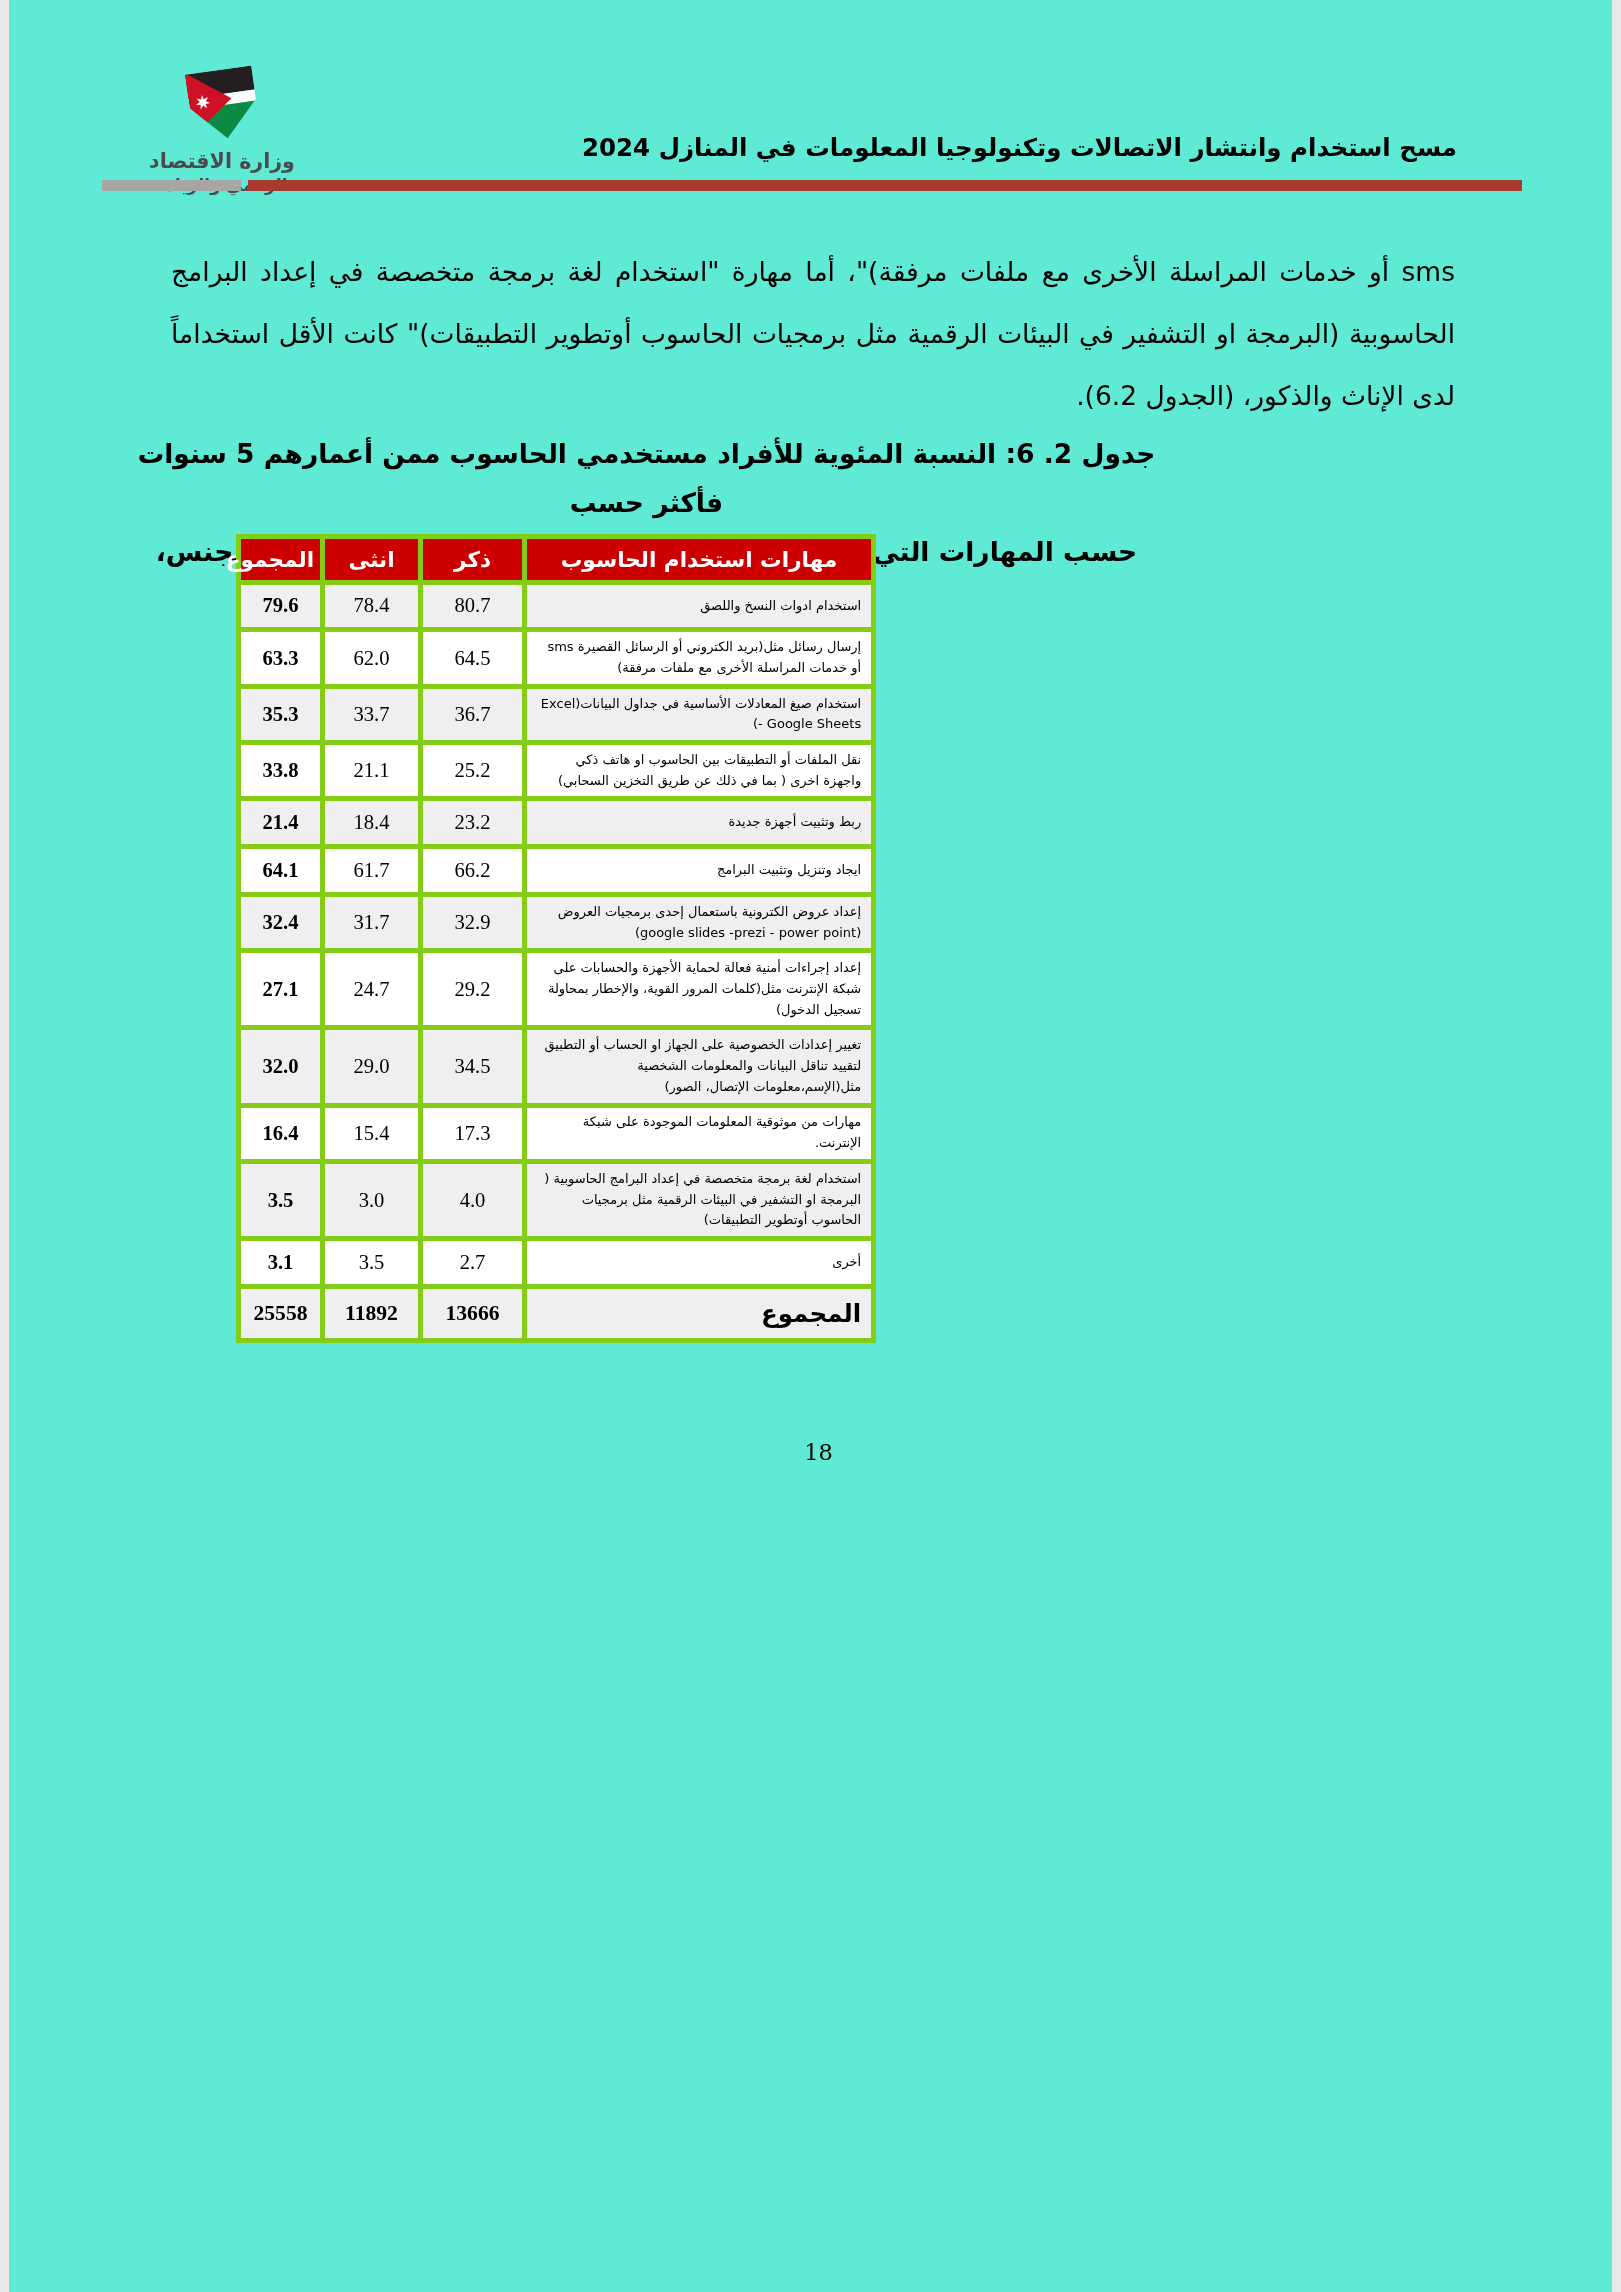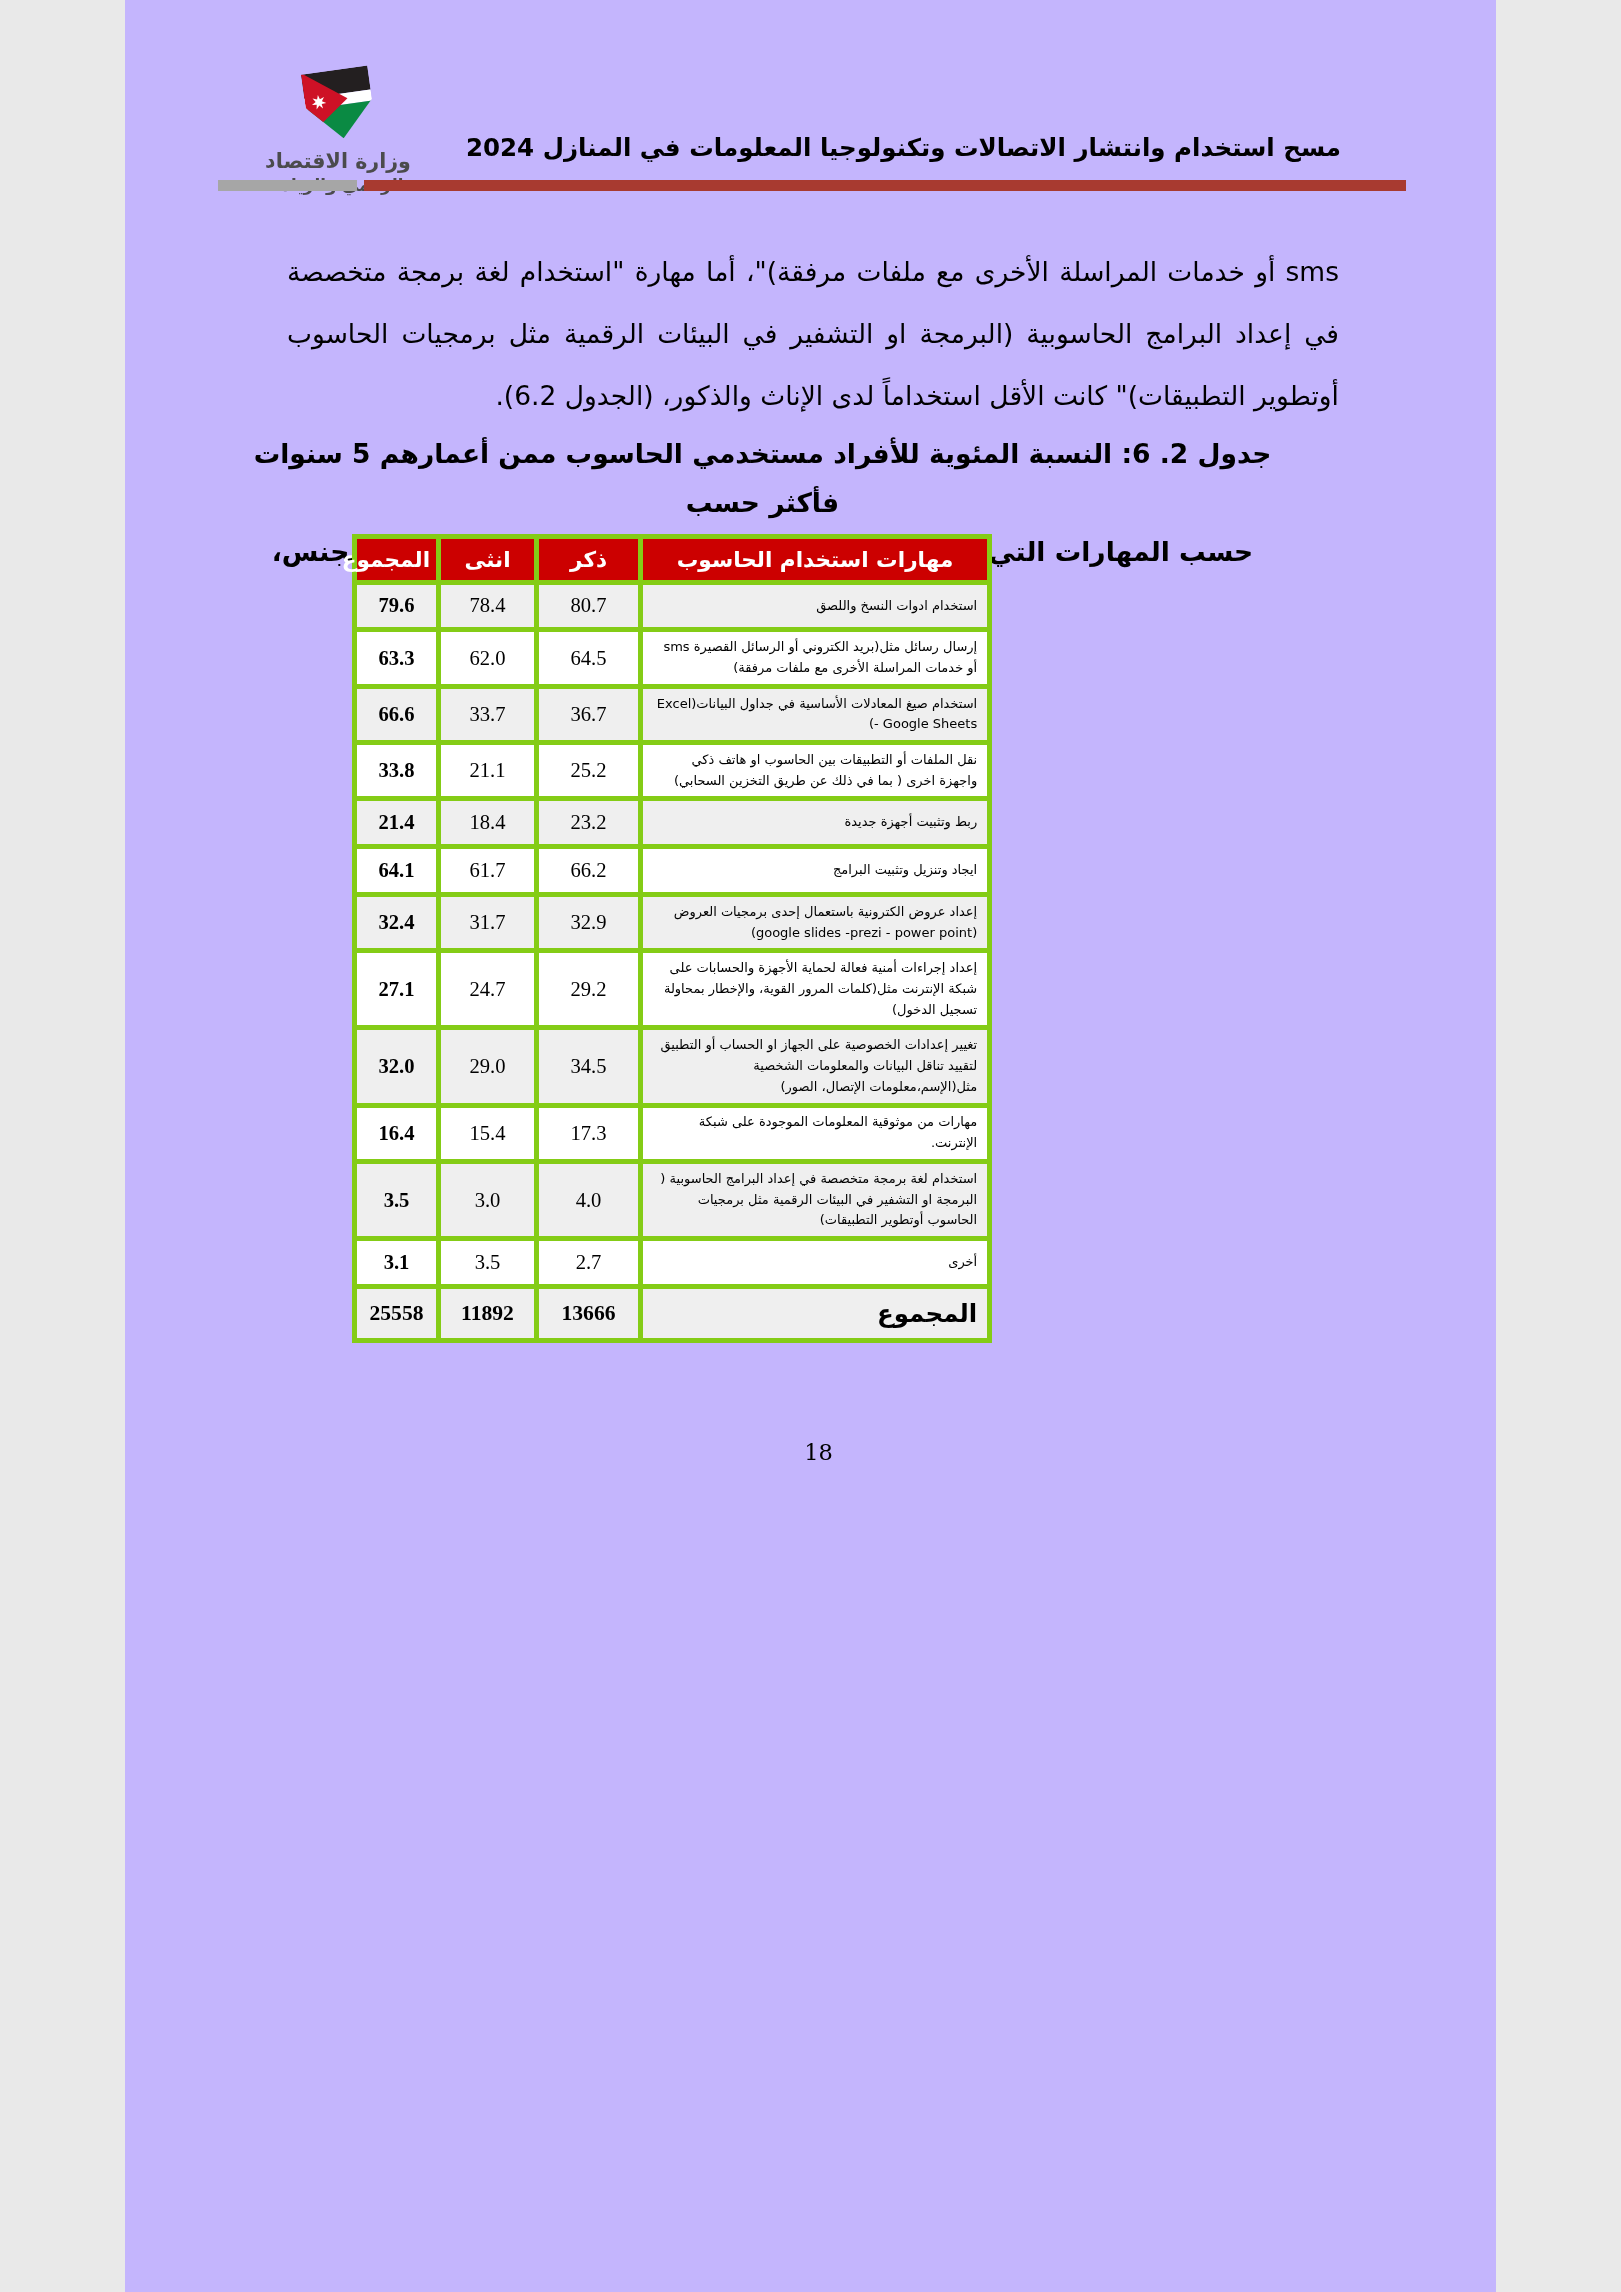--- a/index.html
+++ b/index.html
@@ -1,20 +1,20 @@
 <!DOCTYPE html>
 <html lang="ar"><head>
 <meta charset="utf-8">
 <style>
   html,body{margin:0;padding:0;background:#e9e9e9;}
   .sheet{
     position:relative;
-    width:1371px;height:2293px;
+    width:1603px;height:2293px;
     margin:0 auto;
-    background:#c4b5fd;
+    background:#5eead4;
     font-family:"DejaVu Sans", sans-serif;
     color:#000;
     overflow:hidden;
   }
   
   .logo{position:absolute;left:125px;top:55px;width:176px;text-align:center;}
   .logo svg{display:block;margin:0 auto;}
   .logo-text{font-weight:bold;color:#4b4b4d;line-height:1.3;direction:rtl;}
   .logo-l1{font-size:20.6px;}
   .logo-l2{font-size:16.7px;}
@@ -135,21 +135,21 @@
       <tr>
         <td class="c-skill">إرسال رسائل مثل(بريد الكتروني أو الرسائل القصيرة sms أو خدمات المراسلة الأخرى مع ملفات مرفقة)</td>
         <td class="c-num">64.5</td>
         <td class="c-num">62.0</td>
         <td class="c-num c-total">63.3</td>
       </tr>
       <tr>
         <td class="c-skill">استخدام صيغ المعادلات الأساسية في جداول البيانات(Excel - Google Sheets)</td>
         <td class="c-num">36.7</td>
         <td class="c-num">33.7</td>
-        <td class="c-num c-total">66.6</td>
+        <td class="c-num c-total">35.3</td>
       </tr>
       <tr>
         <td class="c-skill">نقل الملفات أو التطبيقات بين الحاسوب او هاتف ذكي واجهزة اخرى ( بما في ذلك عن طريق التخزين السحابي)</td>
         <td class="c-num">25.2</td>
         <td class="c-num">21.1</td>
         <td class="c-num c-total">33.8</td>
       </tr>
       <tr>
         <td class="c-skill">ربط وتثبيت أجهزة جديدة</td>
         <td class="c-num">23.2</td>

